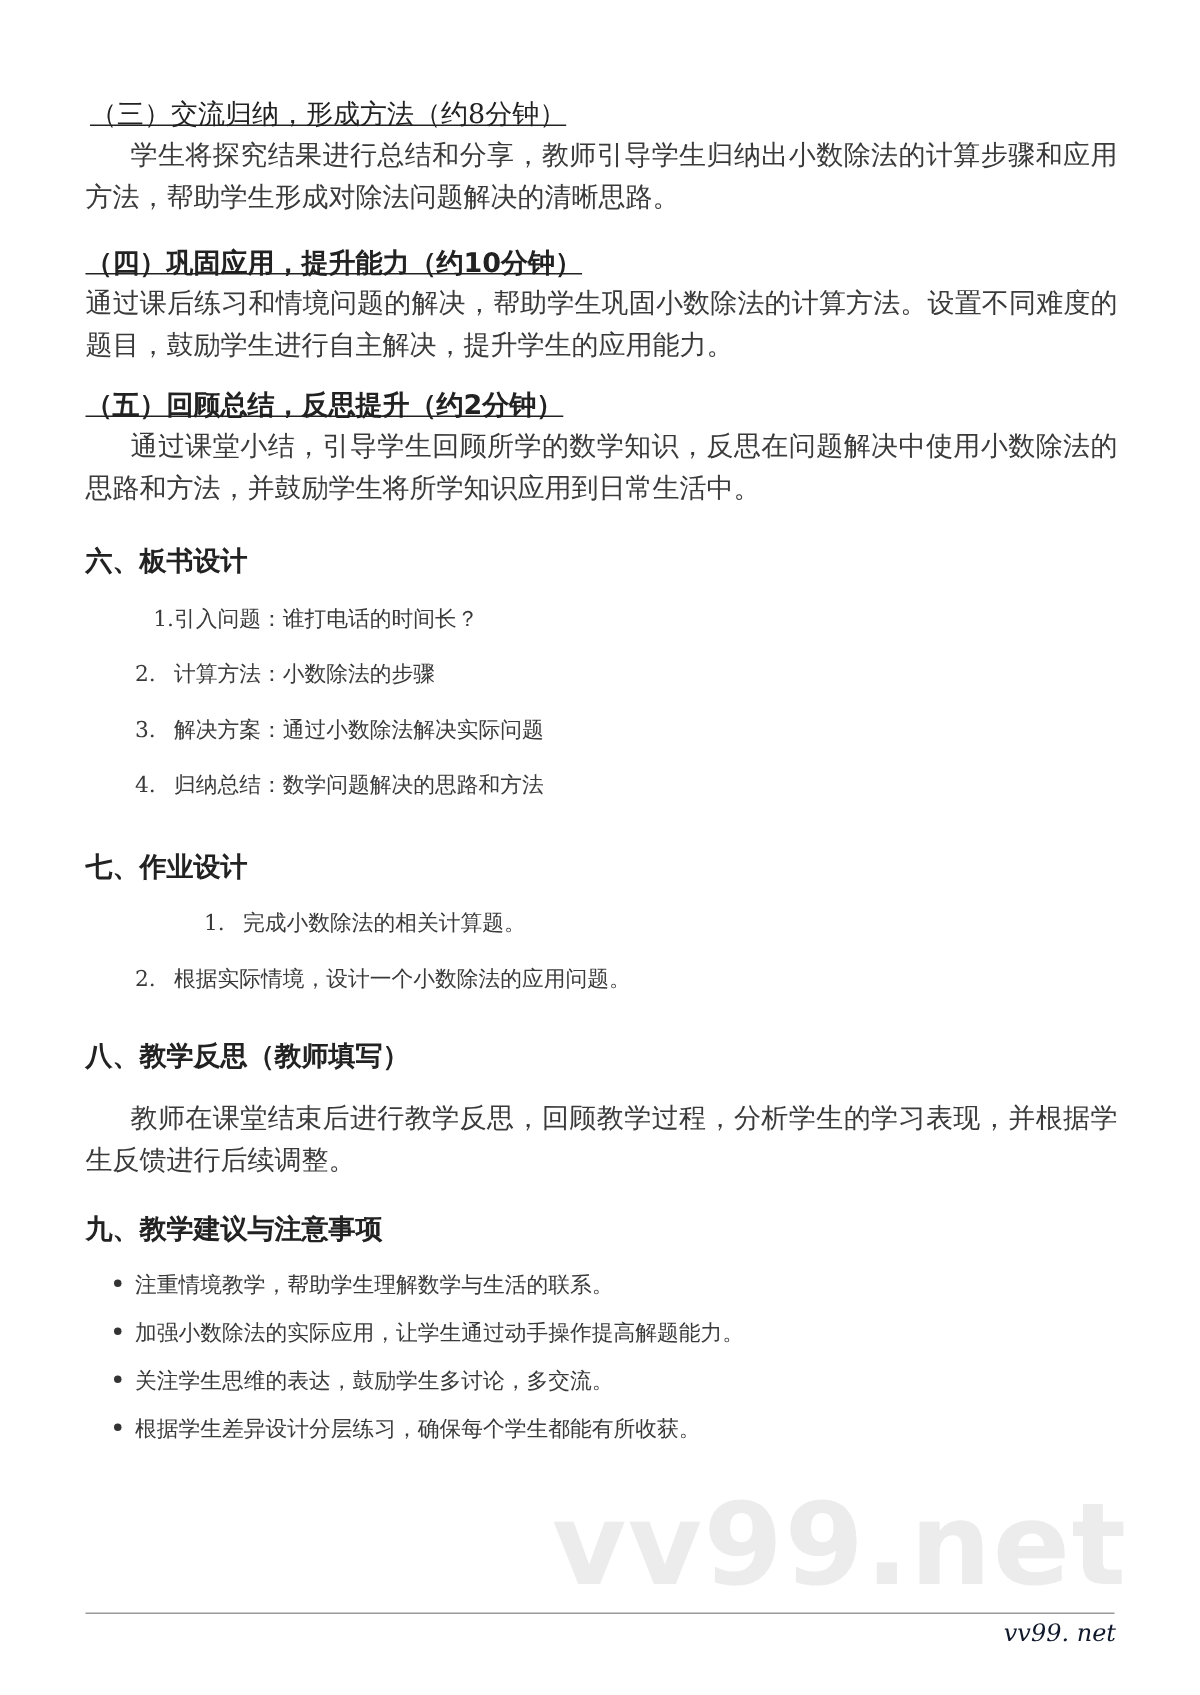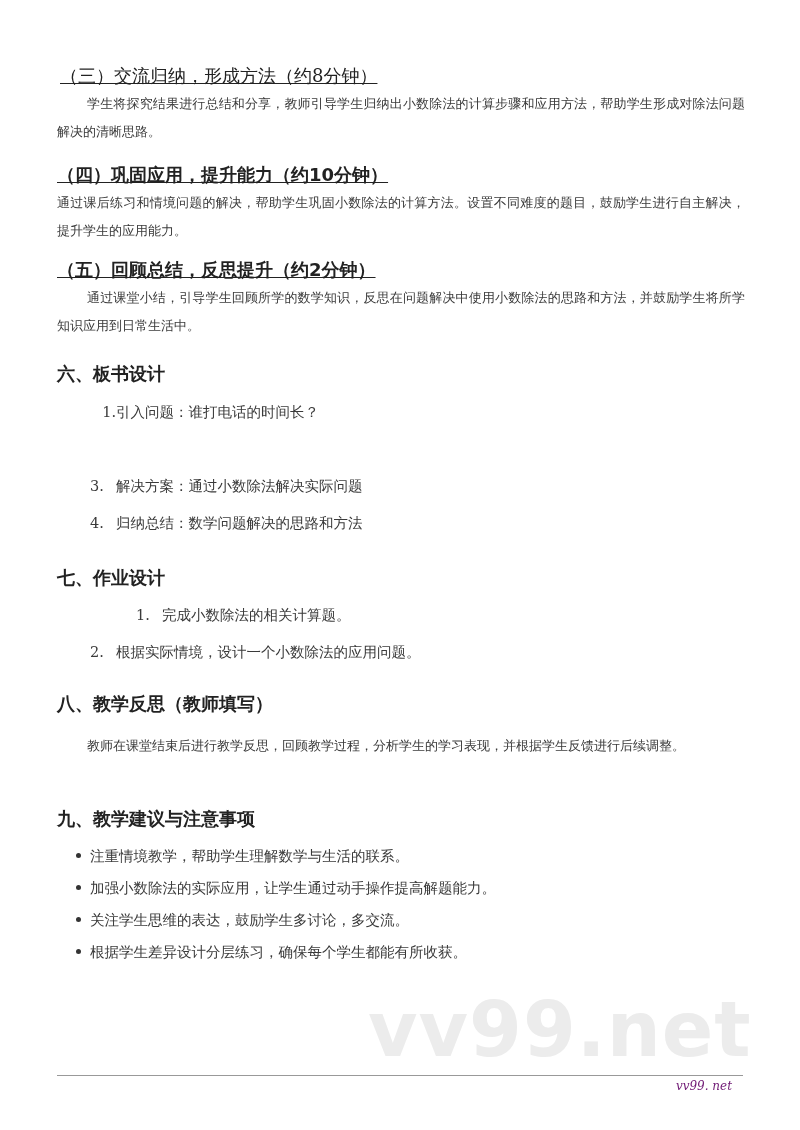--- a/index.html
+++ b/index.html
@@ -5,51 +5,52 @@
   html, body { margin: 0; padding: 0; background: #ffffff; }
   body {
     width: 800px; height: 1130px; position: relative; overflow: hidden;
     font-family: "DejaVu Serif", "Liberation Serif", serif;
     color: #333333;
   }
   .page { position: absolute; left: 0; top: 0; width: 800px; height: 1130px; }
   .abs { position: absolute; white-space: nowrap; }
   .sub-h { font-size: 18px; color: #222; text-decoration: underline; }
   .sub-h.bold { font-weight: bold; font-family: "DejaVu Sans", "Liberation Sans", sans-serif; }
-  .para { position: absolute; left: 57px; width: 688px; font-size: 13px; line-height: 28px; color: #3a3a3a; text-align: justify; }
+  .para { position: absolute; left: 57px; width: 688px; font-size: 18px; line-height: 28px; color: #3a3a3a; text-align: justify; }
   .para.indent { text-indent: 30px; }
   .sec-h { font-size: 18px; font-weight: bold; color: #222; font-family: "DejaVu Sans", "Liberation Sans", sans-serif; }
   .li { font-size: 14.5px; color: #3a3a3a; }
   .li .num { display: inline-block; width: 26px; }
   .bullet { display: inline-block; width: 8px; height: 8px; margin-right: 6px; }
   .bullet::before { content: ""; display: inline-block; width: 5px; height: 5px; border-radius: 50%; background: #333; vertical-align: middle; position: relative; top: -2px; }
   .watermark {
     position: absolute; left: 368px; top: 985px;
     font-family: "DejaVu Sans", "Liberation Sans", sans-serif;
     font-weight: bold; font-size: 76px; color: #ececec; letter-spacing: 1px;
   }
   .footer-line { position: absolute; left: 57px; top: 1075px; width: 686px; height: 1px; background: #999; }
-  .footer-text { position: absolute; right: 68px; top: 1079px; font-size: 12px; font-style: italic; color: #701a75; }
+  .footer-text { position: absolute; right: 56px; top: 1079px; font-size: 16px; font-style: italic; color: #0f172a; }
 </style>
 </head>
 <body>
 
 <div class="page">
 
   <div class="abs sub-h" style="left:60px; top:64px;">（三）交流归纳，形成方法（约8分钟）</div>
   <div class="para indent" style="top:90px;">学生将探究结果进行总结和分享，教师引导学生归纳出小数除法的计算步骤和应用方法，帮助学生形成对除法问题解决的清晰思路。</div>
 
   <div class="abs sub-h bold" style="left:57px; top:163px;">（四）巩固应用，提升能力（约10分钟）</div>
   <div class="para" style="top:189px;">通过课后练习和情境问题的解决，帮助学生巩固小数除法的计算方法。设置不同难度的题目，鼓励学生进行自主解决，提升学生的应用能力。</div>
 
   <div class="abs sub-h bold" style="left:57px; top:258px;">（五）回顾总结，反思提升（约2分钟）</div>
   <div class="para indent" style="top:284px;">通过课堂小结，引导学生回顾所学的数学知识，反思在问题解决中使用小数除法的思路和方法，并鼓励学生将所学知识应用到日常生活中。</div>
 
   <div class="abs sec-h" style="left:57px; top:362px;">六、板书设计</div>
   <div class="abs li" style="left:90px; top:403px;text-align:right;"><span class="num">1.</span><span>引入问题：谁打电话的时间长？</span></div>
+  <div class="abs li" style="left:90px; top:440px;"><span class="num">2.</span><span>计算方法：小数除法的步骤</span></div>
   <div class="abs li" style="left:90px; top:477px;"><span class="num">3.</span><span>解决方案：通过小数除法解决实际问题</span></div>
   <div class="abs li" style="left:90px; top:514px;"><span class="num">4.</span><span>归纳总结：数学问题解决的思路和方法</span></div>
 
   <div class="abs sec-h" style="left:57px; top:566px;">七、作业设计</div>
   <div class="abs li" style="left:90px; top:606px;margin-left:46px;"><span class="num">1.</span><span>完成小数除法的相关计算题。</span></div>
   <div class="abs li" style="left:90px; top:643px;"><span class="num">2.</span><span>根据实际情境，设计一个小数除法的应用问题。</span></div>
 
   <div class="abs sec-h" style="left:57px; top:692px;">八、教学反思（教师填写）</div>
   <div class="para indent" style="top:732px;">教师在课堂结束后进行教学反思，回顾教学过程，分析学生的学习表现，并根据学生反馈进行后续调整。</div>
 

